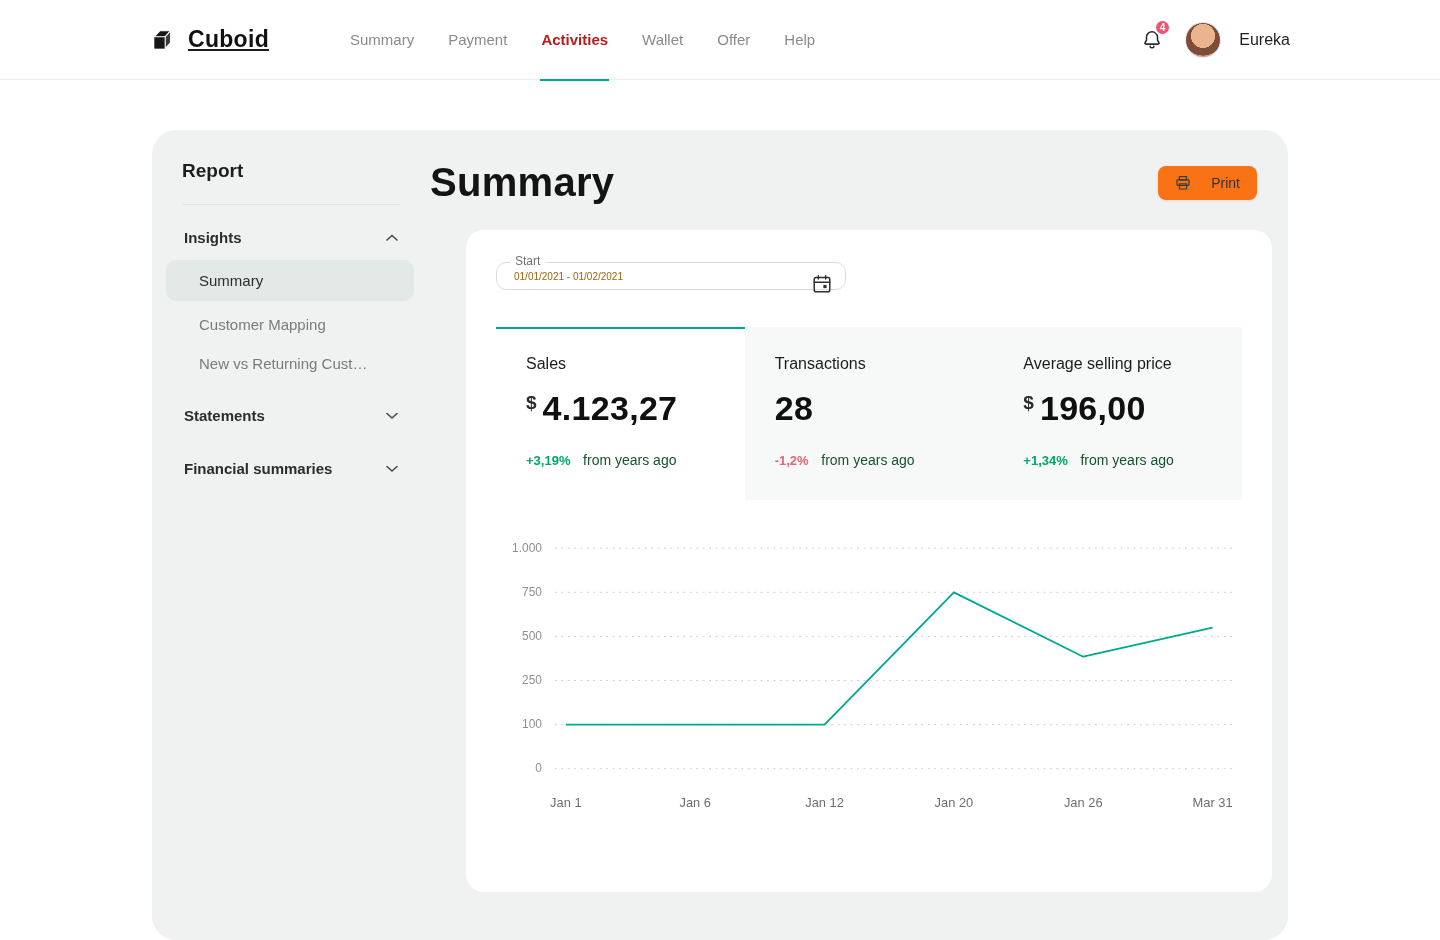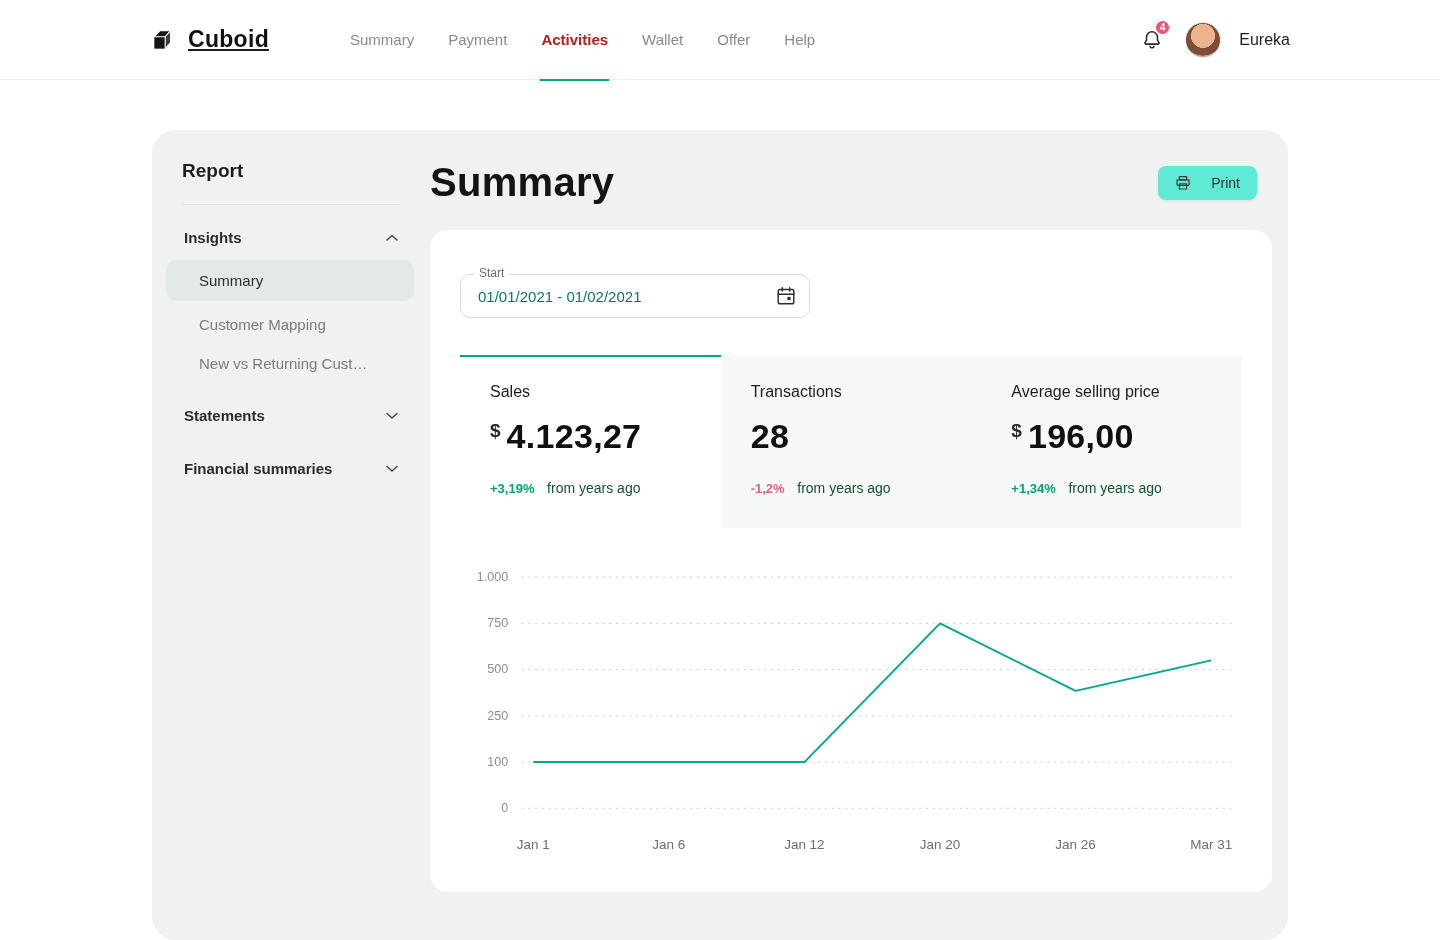--- a/index.html
+++ b/index.html
@@ -45,33 +45,33 @@
   .side-item.active { background:#e2e9e7; border-radius:10px;
     margin:2px -14px 4px -16px; padding:12px 14px 12px 33px;
     color:#2e2e2e; font-weight:500; }
   .chev { flex:none; }
 
   
   .main { flex:1; padding:30px 16px 0 0; }
   .main-head { display:flex; align-items:center; justify-content:space-between;
     padding-right:15px; }
   .page-title { font-size:40px; font-weight:700; color:#141414; letter-spacing:.3px; }
-  .print-btn { display:flex; align-items:center; gap:20px; background:#5eead4;
+  .print-btn { display:flex; align-items:center; gap:20px; background:#f97316;
     border:none; border-radius:8px; padding:9px 17px; font-size:14px; color:#333;
     font-family:inherit; box-shadow:0 1px 3px rgba(0,0,0,.08); cursor:pointer; }
 
   .card { margin-top:25px; background:#fff; border-radius:18px; height:662px;
-    padding:44px 30px 0; }
+    padding:32px 30px 0;margin-left:36px; }
 
   
   .date-field { position:relative; width:350px; }
   .date-label { position:absolute; top:-8px; left:14px; background:#fff;
     padding:0 5px; font-size:12px; color:#707070; }
-  .date-input { width:100%; height:44px; border:1px solid #d8dcdd; border-radius:10px;
-    padding:0 44px 0 17px; font-size:15px; color:#0f766e; font-family:inherit;
+  .date-input { width:100%; height:28px; border:1px solid #d8dcdd; border-radius:10px;
+    padding:0 44px 0 17px; font-size:10px; color:#a16207; font-family:inherit;
     background:#fff; outline:none; }
   .cal-icon { position:absolute; right:13px; top:11px; cursor:pointer; }
 
   
   .stats { display:flex; margin-top:37px; }
   .stat { flex:1; padding:26px 30px 32px; border-top:2px solid transparent;
     background:#f7f9f8; cursor:pointer; }
   .stat.active { background:#fff; border-top-color:var(--accent,#00A88F); }
   .stat-label { font-size:16px; font-weight:500; color:#1c1c1c; }
   .stat-value-row { margin-top:16px; display:flex; align-items:flex-start; gap:6px; }

